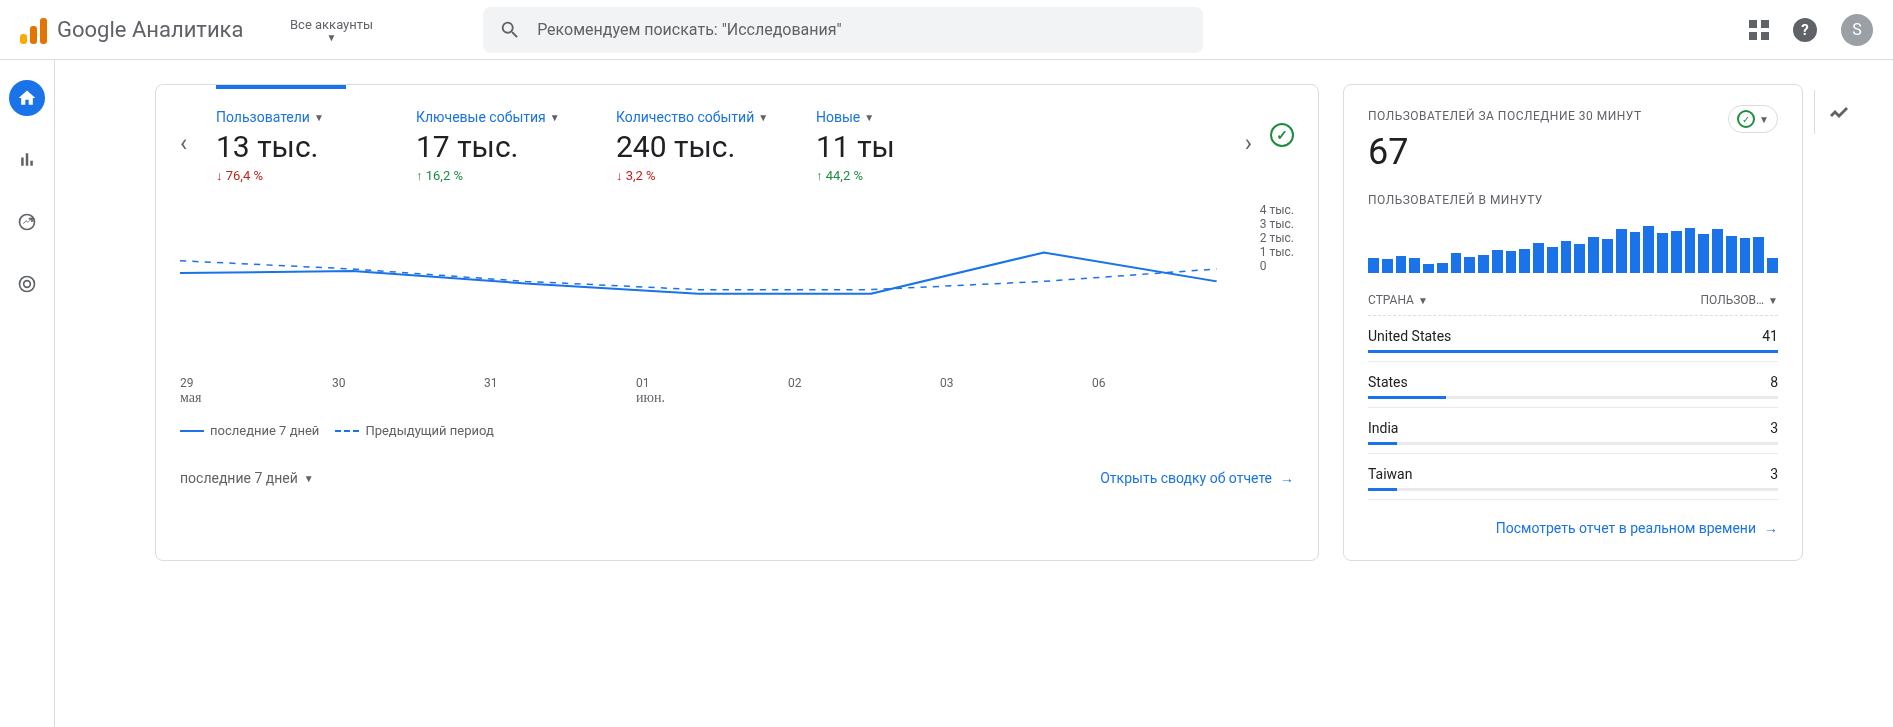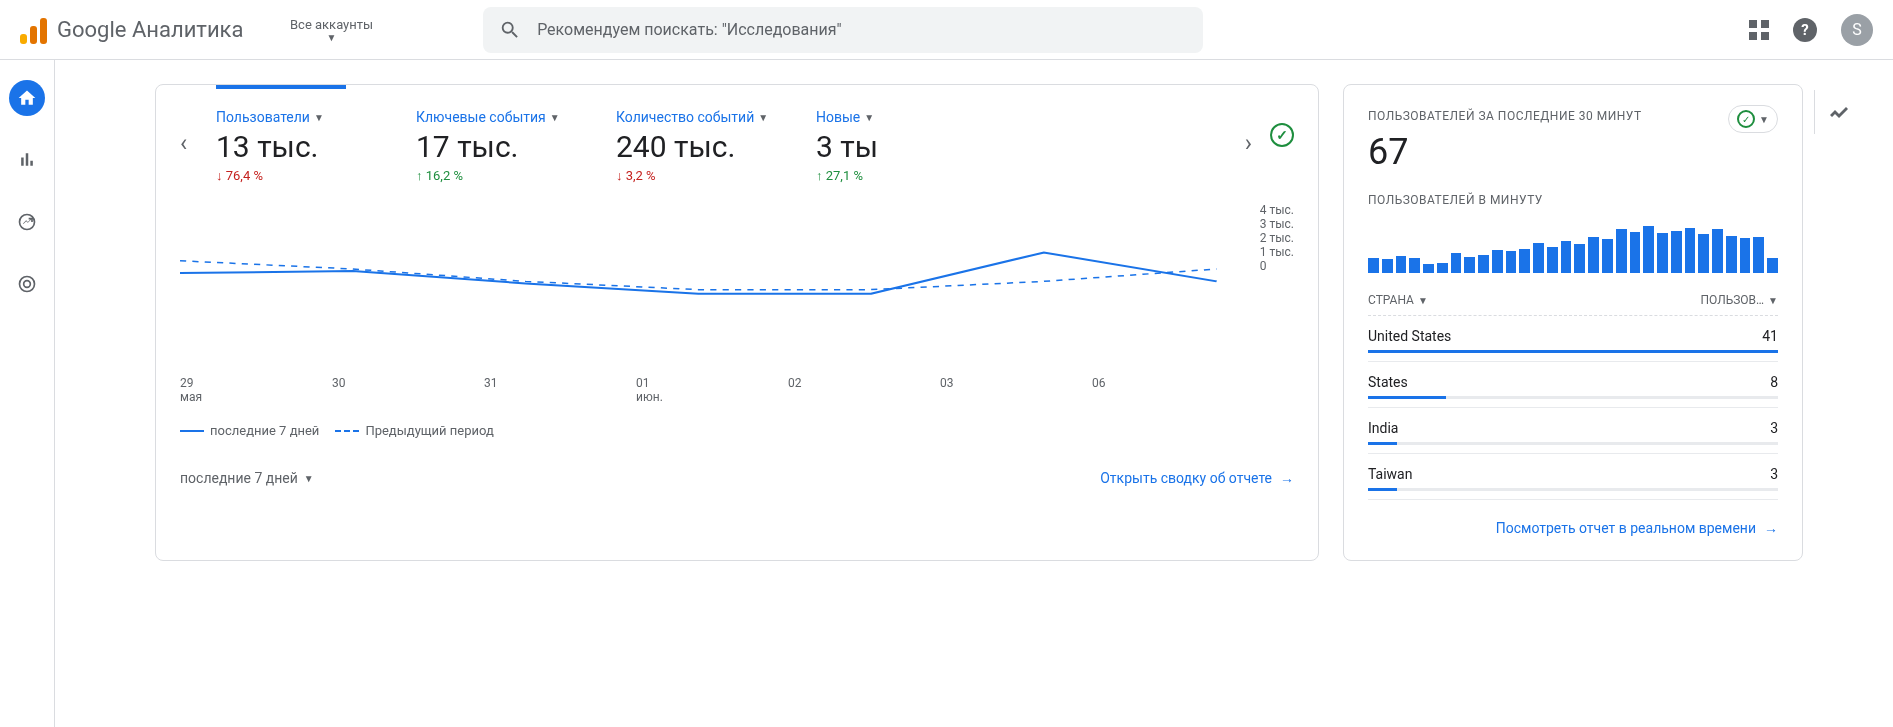--- a/index.html
+++ b/index.html
@@ -51,21 +51,21 @@
 .metric-value { font-size: 30px; color: #202124; margin-top: 4px; font-weight: 400; }
 .metric-delta { font-size: 13px; margin-top: 4px; display: flex; align-items: center; gap: 2px; }
 .delta-down { color: #c5221f; }
 .delta-up { color: #1e8e3e; }
 
 .chart-area { margin-top: 20px; position: relative; height: 200px; }
 .chart-svg { width: 100%; height: 165px; }
 .y-labels { position: absolute; right: 0; top: 0; height: 165px; display: flex; flex-direction: column; justify-content: flex-start; font-size: 12px; color: #5f6368; text-align: left; }
 .x-labels { display: flex; padding-right: 50px; font-size: 12px; color: #5f6368; margin-top: 4px; }
 .x-label { flex: 1; }
-.x-sub { font-size: 12px; }
+.x-sub { font-size: 14px; font-family: Liberation Serif, serif; }
 
 .legend { display: flex; gap: 16px; margin-top: 20px; font-size: 13px; color: #5f6368; align-items: center; }
 .legend-item { display: flex; align-items: center; gap: 6px; }
 .legend-solid { width: 24px; height: 2px; background: #1a73e8; }
 .legend-dash { width: 24px; height: 0; border-top: 2px dashed #1a73e8; }
 
 .card-footer { display: flex; justify-content: space-between; align-items: center; margin-top: 20px; padding-top: 12px; }
 .range-sel { color: #5f6368; font-size: 14px; display: flex; align-items: center; gap: 6px; cursor: pointer; }
 .link-btn { color: #1a73e8; font-size: 14px; display: flex; align-items: center; gap: 8px; cursor: pointer; }
 
@@ -164,22 +164,22 @@
                 <div class="metric-value">17 тыс.</div>
                 <div class="metric-delta delta-up">↑ 16,2 %</div>
               </div>
               <div class="metric">
                 <div class="metric-label">Количество событий <span class="dd-caret">▼</span></div>
                 <div class="metric-value">240 тыс.</div>
                 <div class="metric-delta delta-down">↓ 3,2 %</div>
               </div>
               <div class="metric">
                 <div class="metric-label">Новые <span class="dd-caret">▼</span></div>
-                <div class="metric-value">3 ты</div>
-                <div class="metric-delta delta-up">↑ 27,1 %</div>
+                <div class="metric-value">11 ты</div>
+                <div class="metric-delta delta-up">↑ 44,2 %</div>
               </div>
             </div>
           <span class="arrow-btn arrow-right">›</span>
           <div class="badge"></div>
         </div>
 
         <div class="chart-area">
           <svg class="chart-svg" id="chart-svg" viewBox="0 0 720 165" preserveAspectRatio="none">
               <polyline points="0,57.75 111.66666666666666,66 223.33333333333331,78.375 335,86.625 446.66666666666663,86.625 558.3333333333334,78.375 670,66" fill="none" stroke="#1a73e8" stroke-width="1.5" stroke-dasharray="4,4"></polyline>
               <polyline points="0,70.12500000000001 111.66666666666666,68.0625 223.33333333333331,80.43750000000001 335,90.75 446.66666666666663,90.75 558.3333333333334,49.500000000000014 670,78.375" fill="none" stroke="#1a73e8" stroke-width="2"></polyline>

